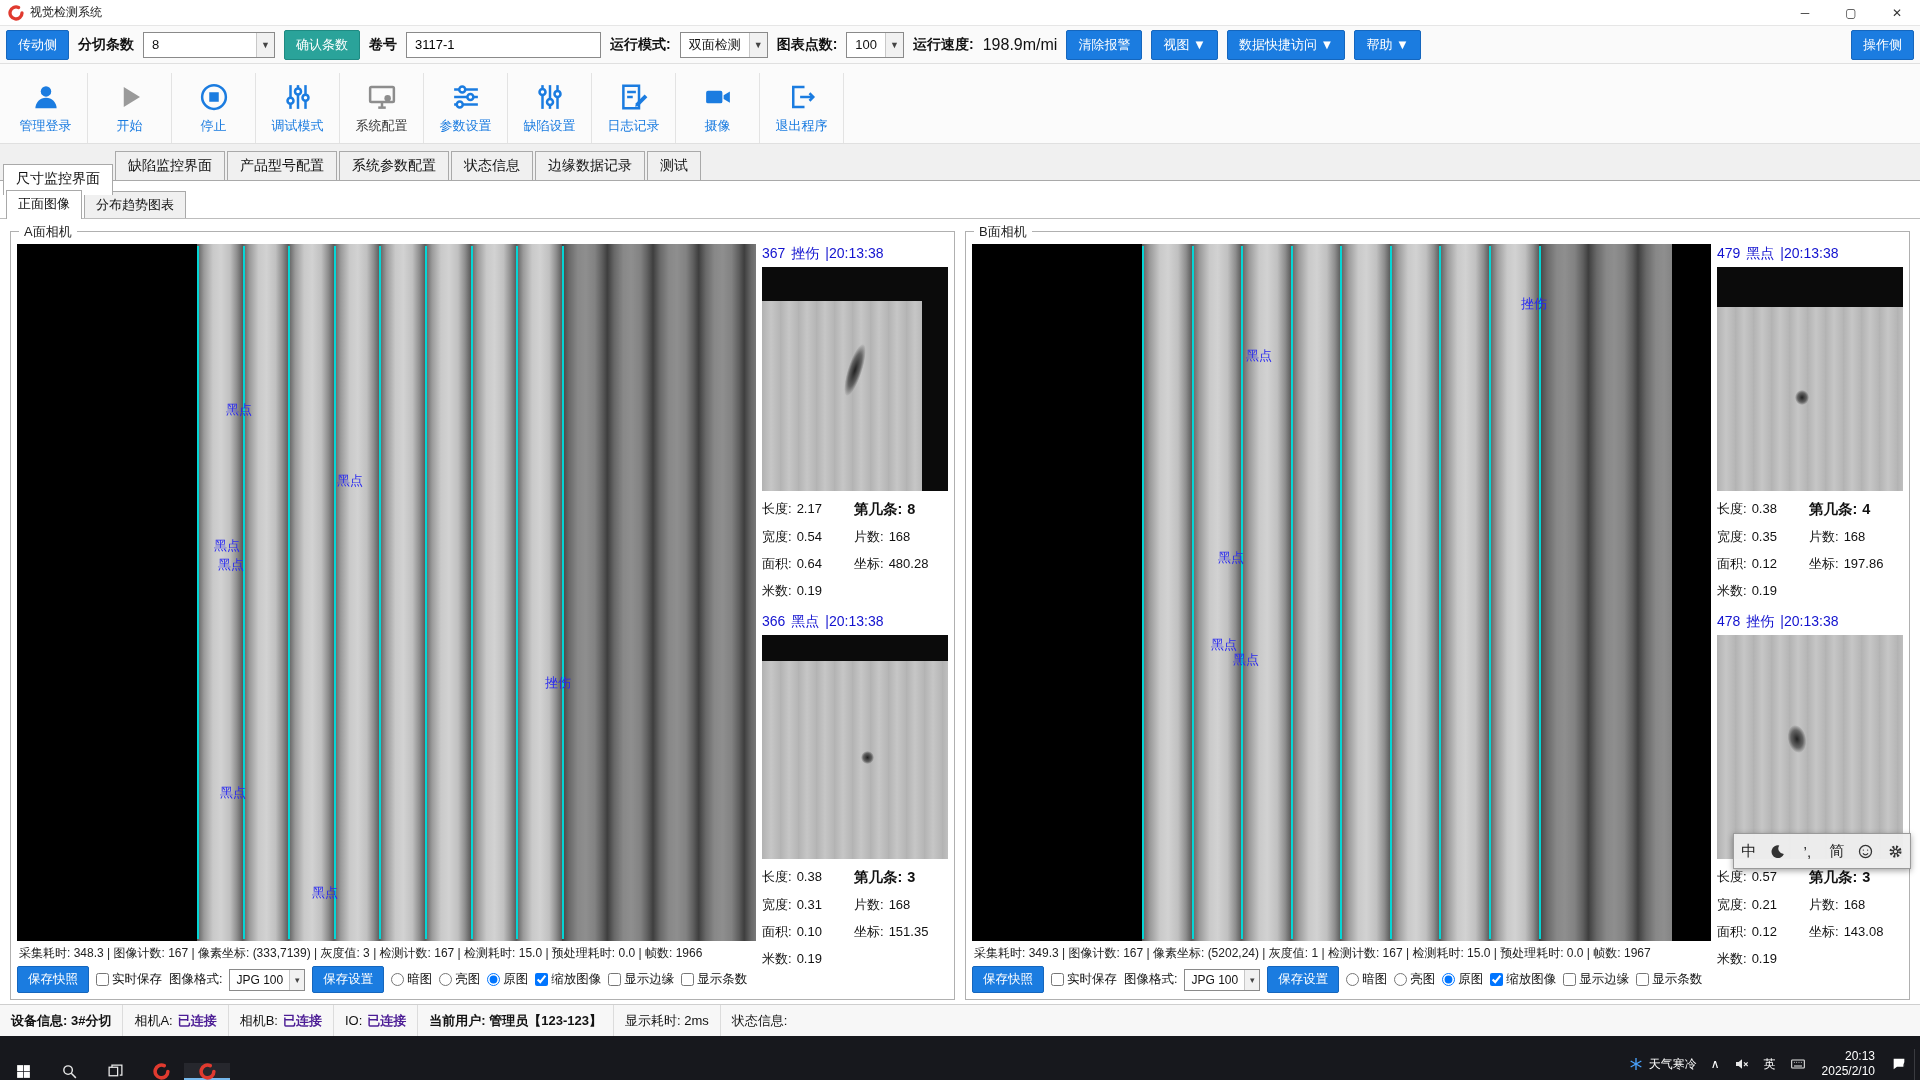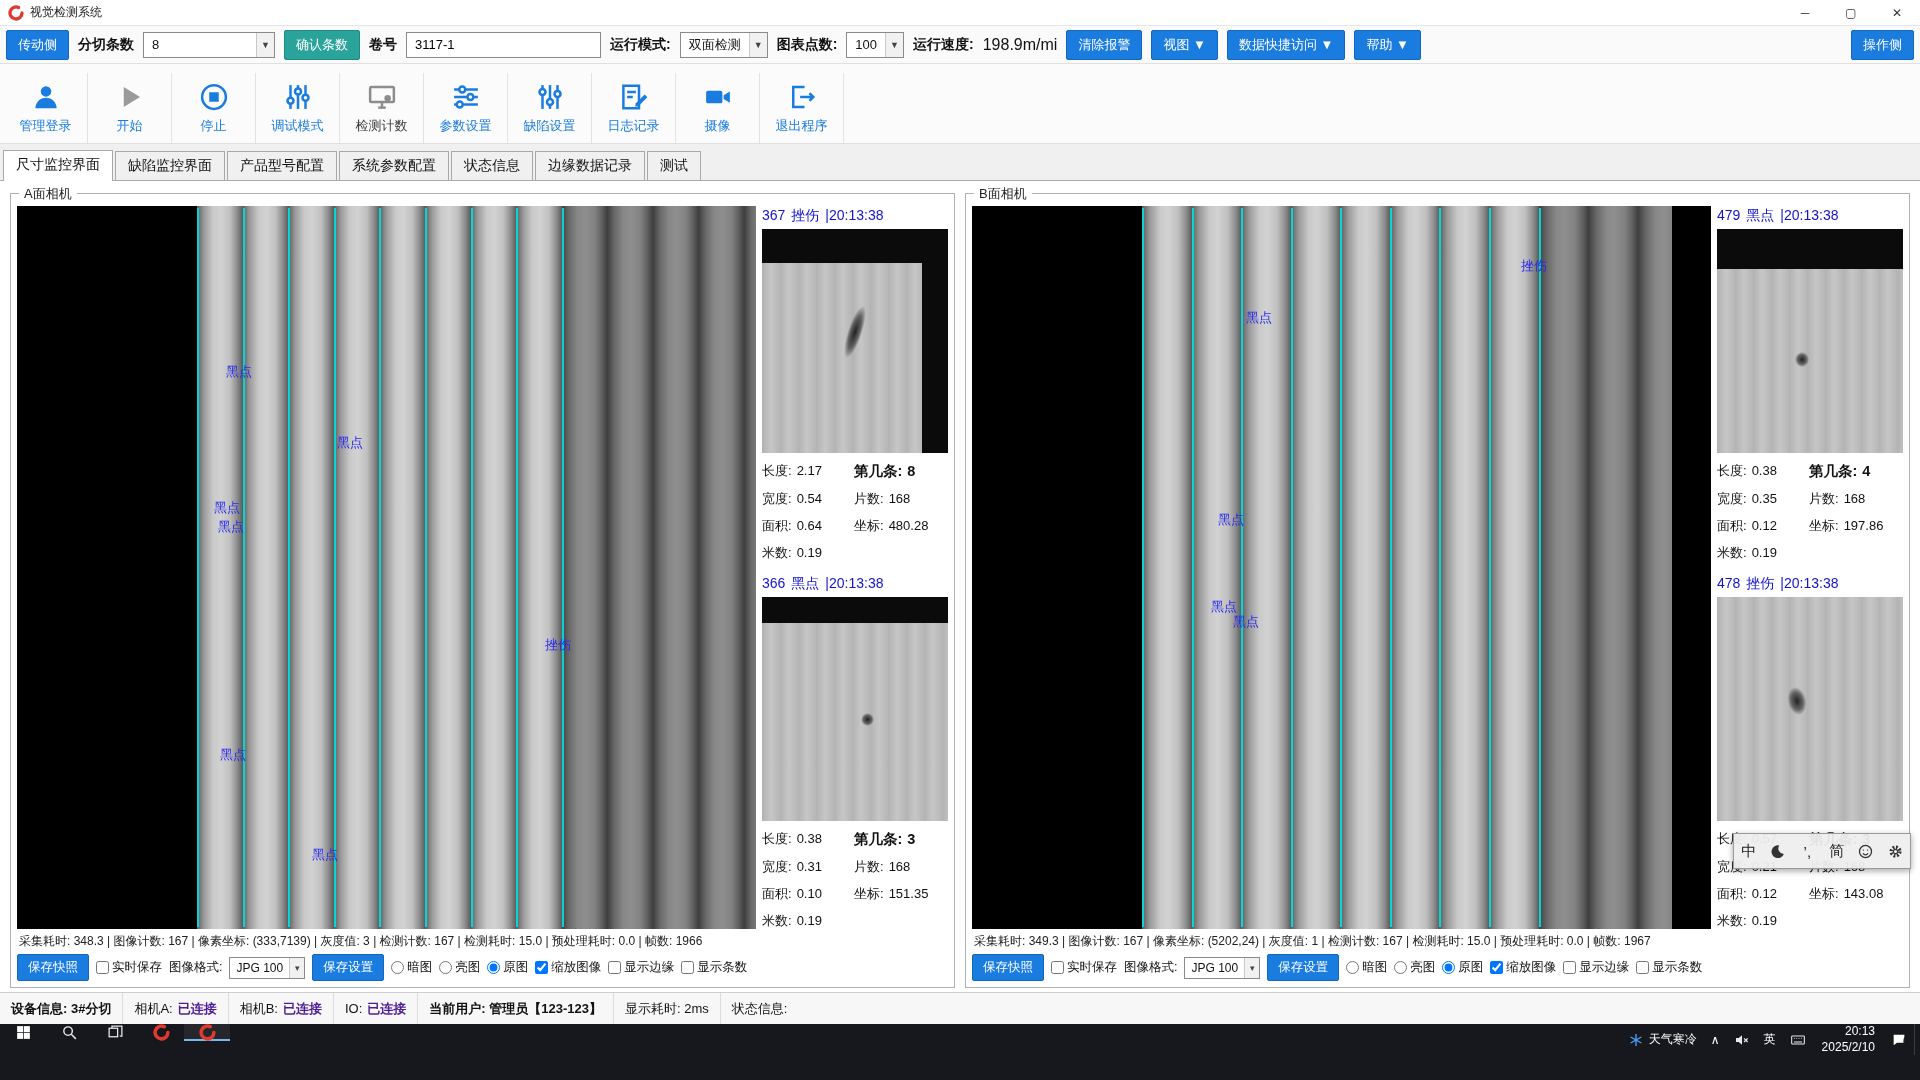--- a/index.html
+++ b/index.html
@@ -30,21 +30,21 @@
   
   .icon-toolbar{height:80px;background:#fbfbfb;border-bottom:1px solid #e0e0e0;display:flex;align-items:flex-end;padding:0 4px;flex:0 0 auto}
   .tool-item{width:84px;height:70px;display:flex;flex-direction:column;align-items:center;justify-content:center;gap:5px;border-right:1px solid #e3e3e3;cursor:pointer}
   .tool-item svg{width:30px;height:30px;flex:0 0 auto}
   .tool-label{font-size:13px;color:#1b7ce0;white-space:nowrap}
   .tool-label.gray{color:#3a3a3a}
 
   
   .tabs-strip{display:flex;align-items:flex-end;background:#f0f0f0;padding:5px 3px 0;border-bottom:1px solid #a9a9a9;flex:0 0 auto}
   .tab{padding:5px 12px 5px;font-size:14px;border:1px solid #a9a9a9;border-bottom:none;background:#f0f0f0;margin-right:2px;cursor:pointer;white-space:nowrap}
-  .tab.active{background:#fff;position:relative;top:1px;padding-bottom:7px}
+  .tab.active{background:#fff;position:relative;top:15px;padding-bottom:7px}
   .tab-content{flex:1;background:#fff;display:flex;flex-direction:column;min-height:0}
   .subtabs{display:flex;align-items:flex-end;padding:8px 6px 0;border-bottom:1px solid #bdbdbd;flex:0 0 auto}
   .subtab{padding:4px 11px;font-size:13px;border:1px solid #a9a9a9;border-bottom:none;background:#f0f0f0;margin-right:2px;cursor:pointer;white-space:nowrap}
   .subtab.active{background:#fff;position:relative;top:1px;padding-bottom:6px}
 
   
   .panels-row{flex:1;display:flex;gap:10px;padding:12px 10px 4px;min-height:0}
   .camera-panel{flex:1;border:1px solid #b0b0b0;position:relative;display:flex;flex-direction:column;padding:12px 6px 3px;background:#fff;min-width:0}
   .legend{position:absolute;top:-9px;left:8px;background:#fff;padding:0 5px;font-size:13px;color:#222}
   .content-row{flex:1;display:flex;gap:6px;min-height:0}
@@ -86,21 +86,21 @@
   .combo.mini .val{font-size:12px;padding:0 6px}
   .combo.mini .arr{width:15px}
 
   
   .status-bar{height:32px;background:#f7f7f7;border-top:1px solid #cfcfcf;display:flex;align-items:center;font-size:13px;flex:0 0 auto}
   .sb-seg{padding:0 11px;border-right:1px solid #dcdcdc;display:flex;gap:5px;align-items:center;height:100%;white-space:nowrap}
   .green{color:#4c1d95;font-weight:bold}
   .sb-bold{font-weight:bold}
 
   
-  .taskbar{height:56px;background:#17181d;display:flex;align-items:flex-start;color:#fff;flex:0 0 auto}
+  .taskbar{height:44px;background:#17181d;display:flex;align-items:flex-end;color:#fff;flex:0 0 auto}
   .tb-icon{width:46px;display:flex;align-items:center;justify-content:center;cursor:pointer;position:relative}
   .tb-icon.active{background:#26272d;box-shadow:inset 0 -2px 0 #76b9ed}
   .tb-icon svg{width:17px;height:17px}
   .tray{margin-left:auto;display:flex;align-items:stretch}
   .tray-item{padding:0 7px;display:flex;align-items:center;gap:5px;font-size:12px;cursor:pointer}
   .tray-item svg{width:16px;height:16px}
   .clock{display:flex;flex-direction:column;align-items:flex-end;justify-content:center;font-size:12px;line-height:1.3;padding:0 9px}
   .show-desktop{width:6px;border-left:1px solid #3a3b40}
   .notif{position:relative}
   .notif .badge-num{position:absolute;font-size:10px;color:#17181d;font-weight:bold;top:12px;left:19px}
@@ -190,21 +190,21 @@
         </svg>
       <span class="tool-label">调试模式</span>
     </div>
     <div class="tool-item">
       <svg viewBox="0 0 24 24" fill="none" stroke="#8d8d8d" stroke-width="2">
         <rect x="2.5" y="4" width="19" height="12" rx="1"></rect>
           <line x1="9" y1="20.5" x2="15" y2="20.5"></line>
           <line x1="12" y1="16" x2="12" y2="20.5"></line>
         <circle cx="16.5" cy="13" r="2.6" fill="#8d8d8d" stroke="none"></circle>
         </svg>
-      <span class="tool-label gray">检测计数</span>
+      <span class="tool-label gray">系统配置</span>
     </div>
     <div class="tool-item">
       <svg viewBox="0 0 24 24" stroke="#1b7ce0" stroke-width="2" fill="#fff">
         <line x1="2.5" y1="6" x2="21.5" y2="6"></line>
           <line x1="2.5" y1="12" x2="21.5" y2="12"></line>
           <line x1="2.5" y1="18" x2="21.5" y2="18"></line>
         <circle cx="9" cy="6" r="2.4"></circle>
           <circle cx="15.5" cy="12" r="2.4"></circle>
           <circle cx="7" cy="18" r="2.4"></circle>
         </svg>
@@ -251,20 +251,24 @@
     <div class="tab active">尺寸监控界面</div>
     <div class="tab">缺陷监控界面</div>
     <div class="tab">产品型号配置</div>
     <div class="tab">系统参数配置</div>
     <div class="tab">状态信息</div>
     <div class="tab">边缘数据记录</div>
     <div class="tab">测试</div>
   </div>
 
   <div class="tab-content">
+    <div class="subtabs">
+      <div class="subtab active">正面图像</div>
+      <div class="subtab">分布趋势图表</div>
+    </div>
 
     <div class="panels-row">
 
       <div class="camera-panel">
         <span class="legend">A面相机</span>
         <div class="content-row">
           <div class="film">
             <div class="strips strips-a"></div>
             <div class="dim-a"></div>
             <div class="vline" style="left:180px"></div>

